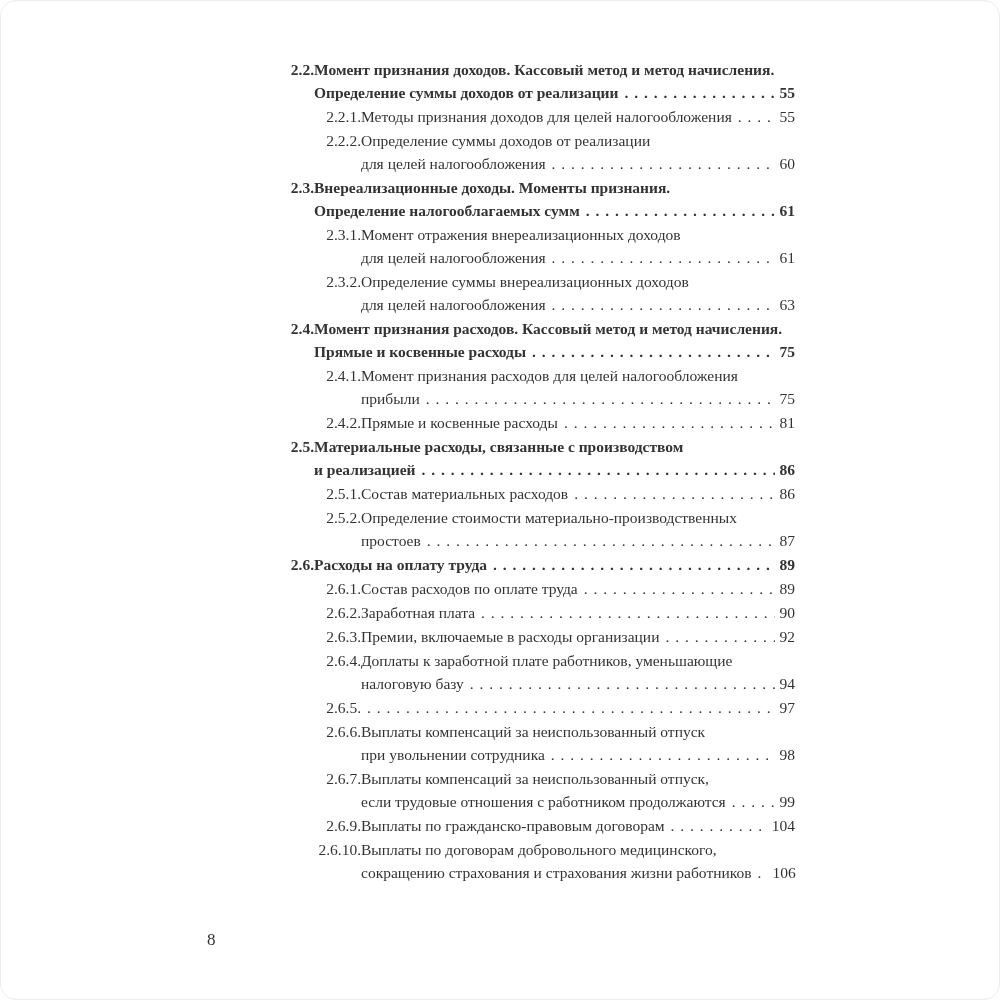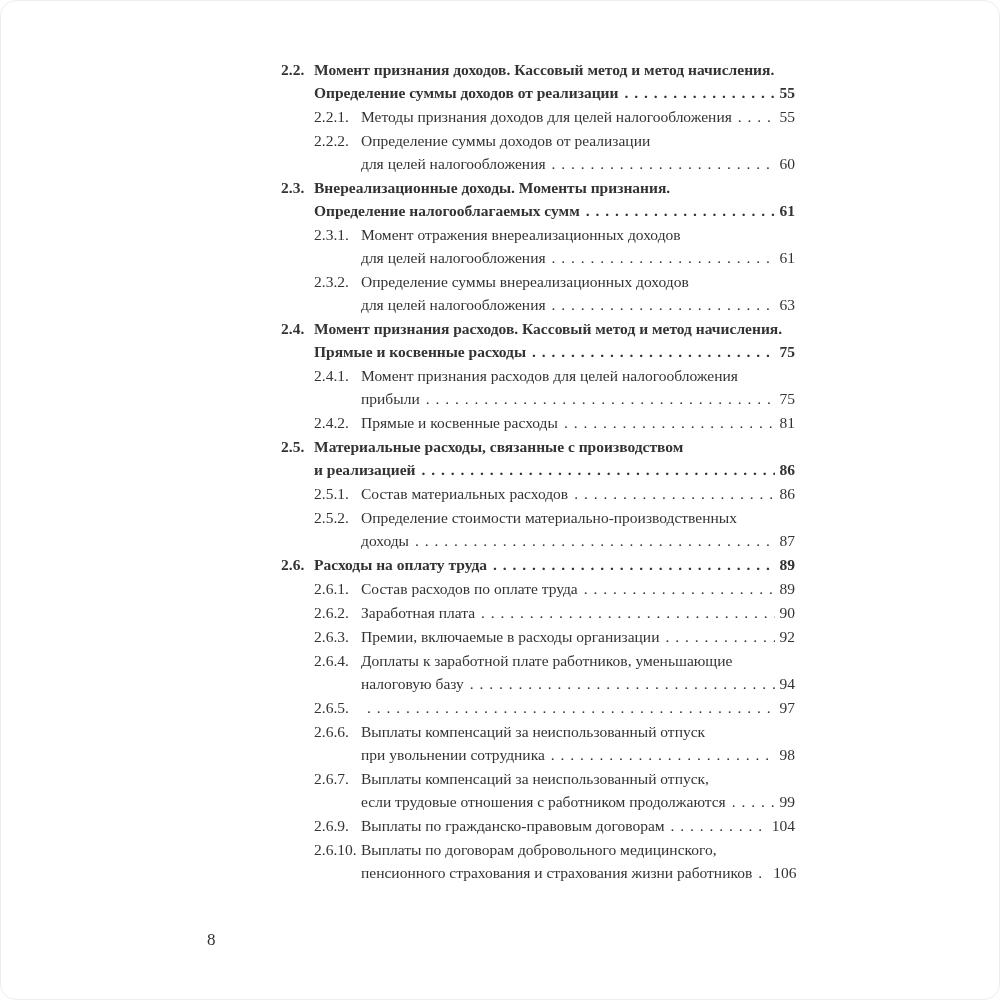--- a/index.html
+++ b/index.html
@@ -19,21 +19,21 @@
   .toc {
     position: absolute;
     left: 280px; top: 57px;
     width: 514px;
     font-size: 15.5px;
     line-height: 23px;
   }
   .entry { display: flex; margin-bottom: 1px; }
   .entry.level1 { font-weight: bold; }
   .entry.level2 { margin-left: 33px; }
-  .num { flex: 0 0 auto; white-space: nowrap; }
+  .num { flex: 0 0 auto; white-space: nowrap; text-align: right; }
   .level1 > .num { width: 33px; }
   .level2 > .num { width: 47px; }
   .lines { flex: 1 1 auto; min-width: 0; }
   .line { white-space: nowrap; }
   .line.last { display: flex; align-items: baseline; }
   .text { white-space: nowrap; }
   .dots {
     flex: 1 1 auto;
     overflow: hidden;
     white-space: nowrap;
@@ -174,21 +174,21 @@
             <span class="dots"></span>
             <span class="pg">86</span>
           </div>
         </div>
       </div>
       <div class="entry level2">
         <span class="num">2.5.2.</span>
         <div class="lines">
           <div class="line"><span class="text">Определение стоимости материально-производственных</span></div>
           <div class="line last">
-            <span class="text">доходы</span>
+            <span class="text">простоев</span>
             <span class="dots"></span>
             <span class="pg">87</span>
           </div>
         </div>
       </div>
       <div class="entry level1">
         <span class="num">2.6.</span>
         <div class="lines">
           <div class="line last">
             <span class="text">Расходы на оплату труда</span>
@@ -277,21 +277,21 @@
             <span class="dots"></span>
             <span class="pg">104</span>
           </div>
         </div>
       </div>
       <div class="entry level2">
         <span class="num">2.6.10.</span>
         <div class="lines">
           <div class="line"><span class="text">Выплаты по договорам добровольного медицинского,</span></div>
           <div class="line last">
-            <span class="text">пенсионного страхования и страхования жизни работников</span>
+            <span class="text">сокращению страхования и страхования жизни работников</span>
             <span class="dots"></span>
             <span class="pg">106</span>
           </div>
         </div>
       </div>
     </div>
   <div class="footer-num">8</div>
 </div>
 
 </body></html>

